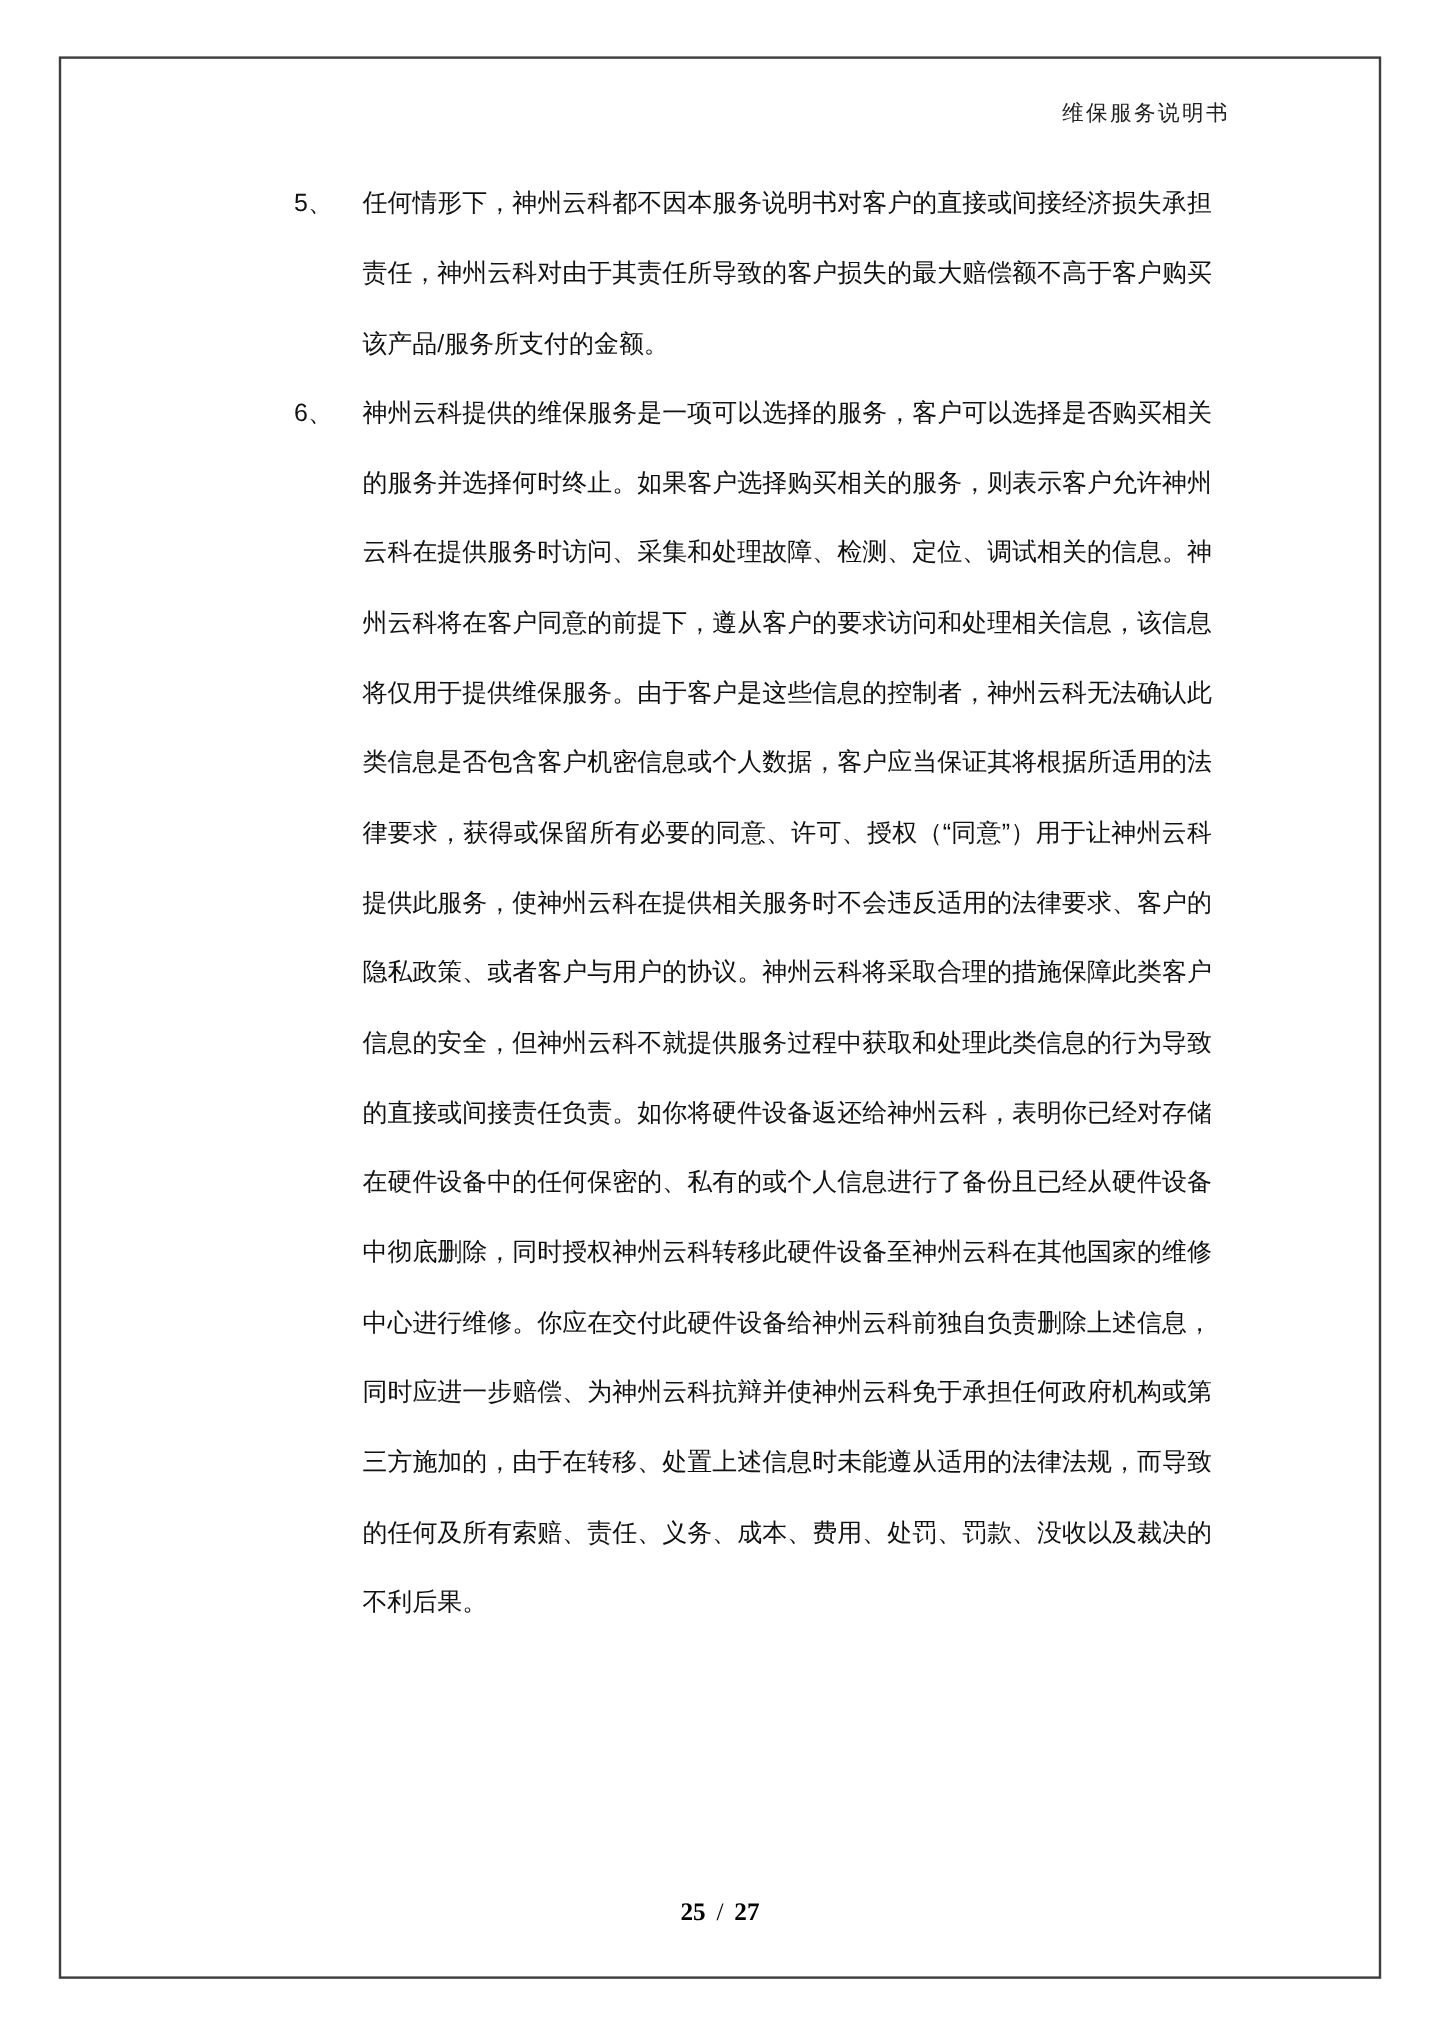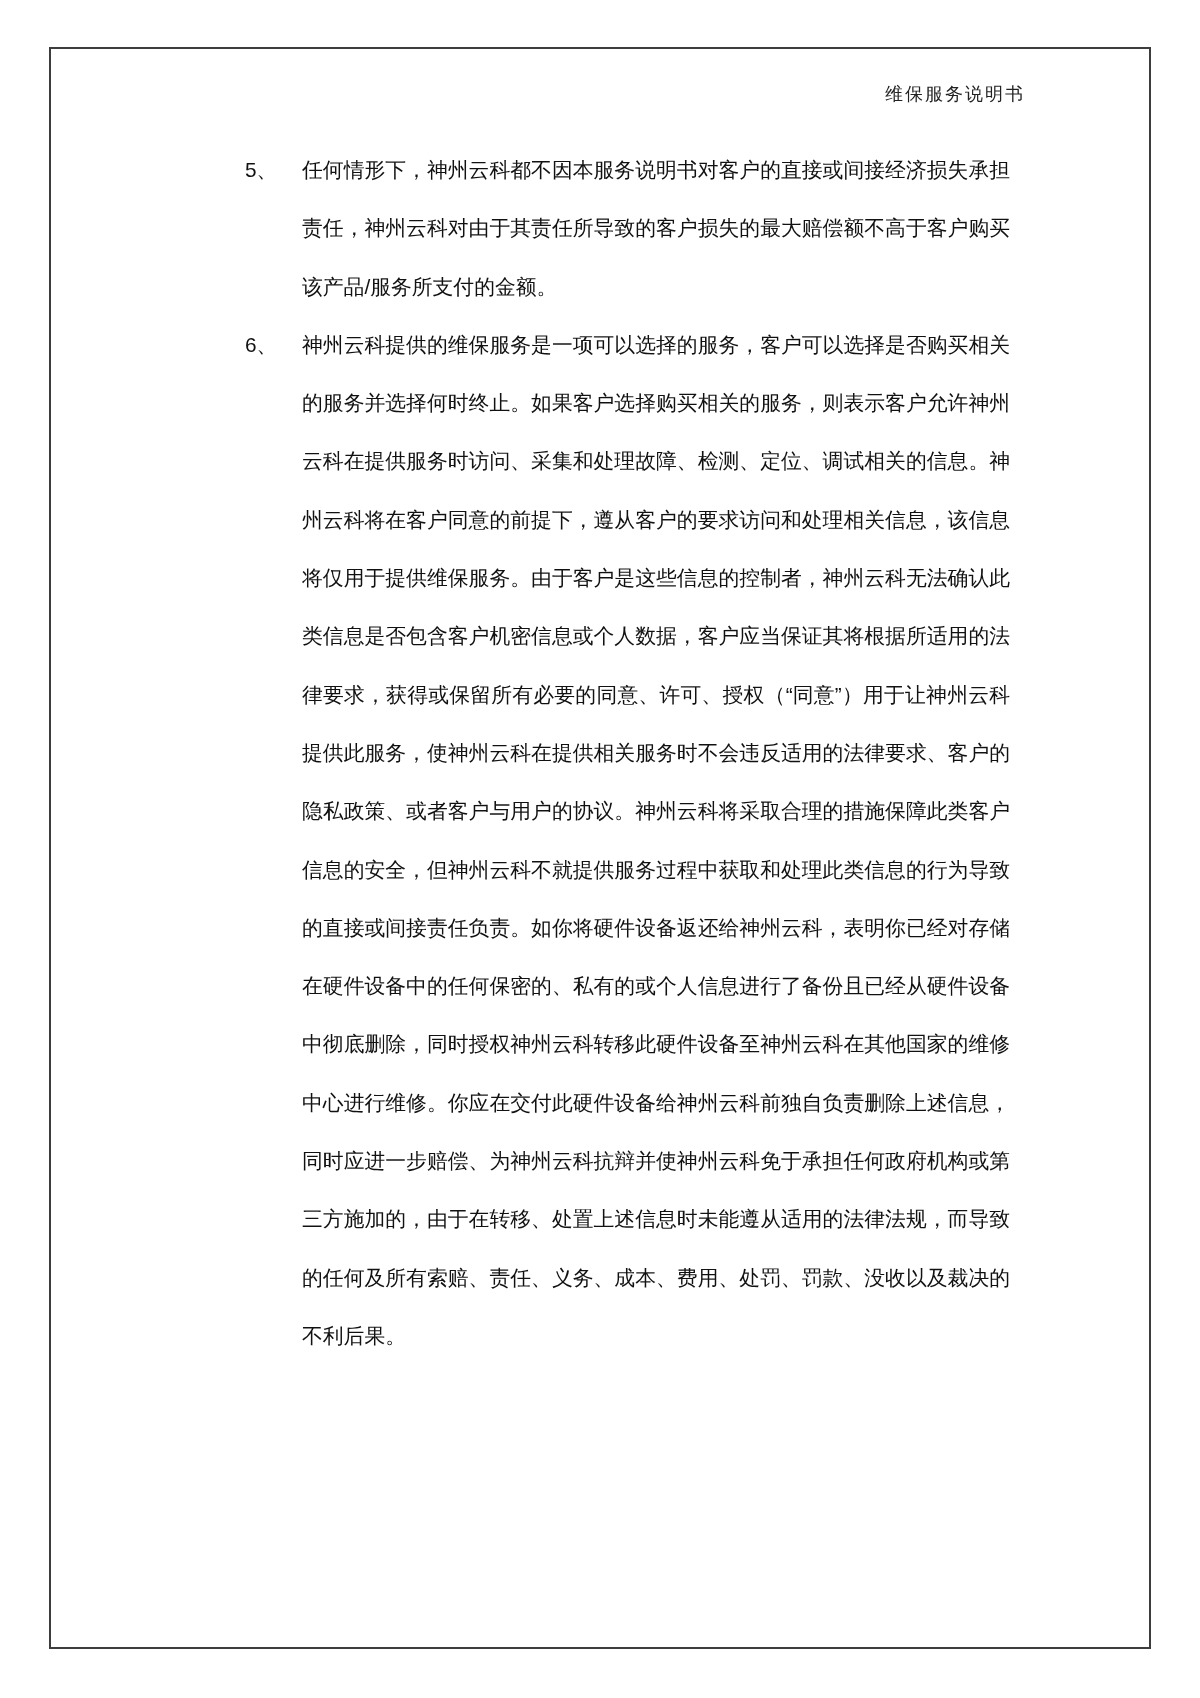--- a/index.html
+++ b/index.html
@@ -92,14 +92,17 @@
       <span class="item-text">任何情形下，神州云科都不因本服务说明书对客户的直接或间接经济损失承担责任，神州云科对由于其责任所导致的客户损失的最大赔偿额不高于客户购买该产品/服务所支付的金额。</span>
     </div>
 
     <div class="list-item">
       <span class="item-number">6、</span>
       <span class="item-text">神州云科提供的维保服务是一项可以选择的服务，客户可以选择是否购买相关的服务并选择何时终止。如果客户选择购买相关的服务，则表示客户允许神州云科在提供服务时访问、采集和处理故障、检测、定位、调试相关的信息。神州云科将在客户同意的前提下，遵从客户的要求访问和处理相关信息，该信息将仅用于提供维保服务。由于客户是这些信息的控制者，神州云科无法确认此类信息是否包含客户机密信息或个人数据，客户应当保证其将根据所适用的法律要求，获得或保留所有必要的同意、许可、授权（“同意”）用于让神州云科提供此服务，使神州云科在提供相关服务时不会违反适用的法律要求、客户的隐私政策、或者客户与用户的协议。神州云科将采取合理的措施保障此类客户信息的安全，但神州云科不就提供服务过程中获取和处理此类信息的行为导致的直接或间接责任负责。如你将硬件设备返还给神州云科，表明你已经对存储在硬件设备中的任何保密的、私有的或个人信息进行了备份且已经从硬件设备中彻底删除，同时授权神州云科转移此硬件设备至神州云科在其他国家的维修中心进行维修。你应在交付此硬件设备给神州云科前独自负责删除上述信息，同时应进一步赔偿、为神州云科抗辩并使神州云科免于承担任何政府机构或第三方施加的，由于在转移、处置上述信息时未能遵从适用的法律法规，而导致的任何及所有索赔、责任、义务、成本、费用、处罚、罚款、没收以及裁决的不利后果。</span>
     </div>
 
   </div>
 
+  <div class="footer">
+    <span class="pg">25</span><span class="sep">/</span><span class="pg">27</span>
+  </div>
 
 </div>
 
 </body></html>

